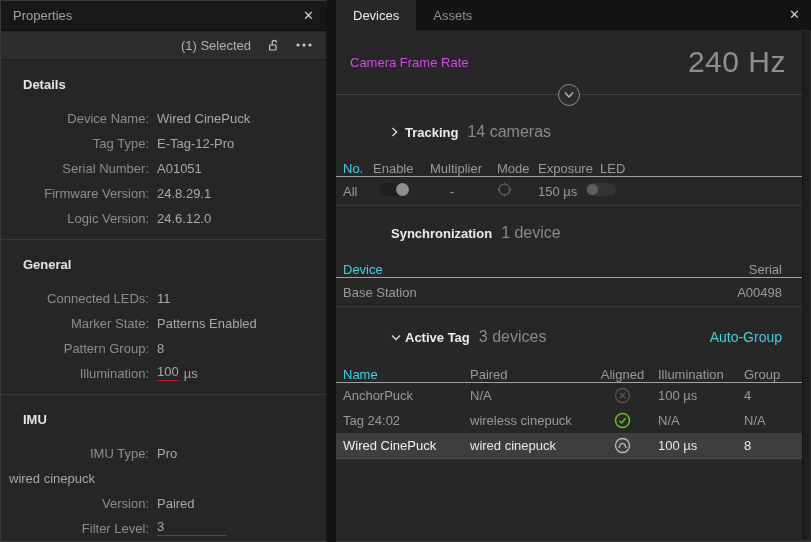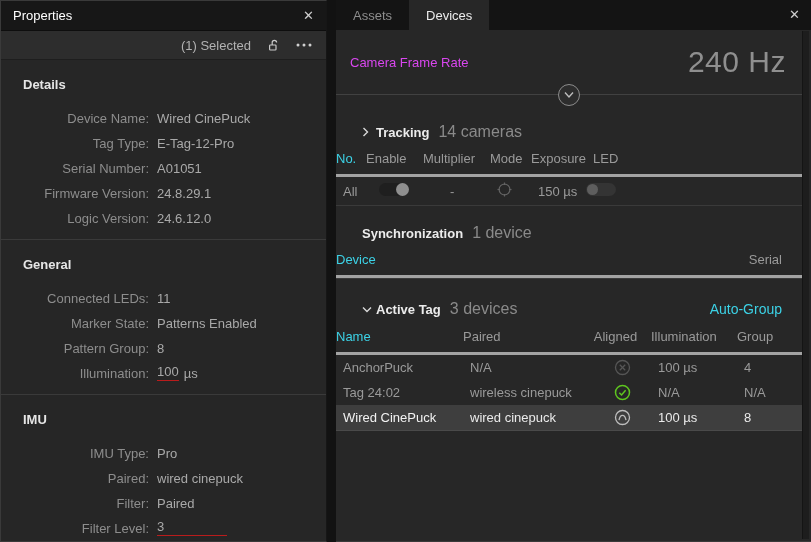--- a/index.html
+++ b/index.html
@@ -13,21 +13,21 @@
 
   
   .left-panel {
     width:327px; height:542px; display:flex; flex-direction:column;
     background:#262626; border:1px solid #3a3a3a; border-right:1px solid #161616;
   }
   .lp-titlebar {
     height:30px; flex:0 0 30px; background:#171717; display:flex; align-items:center;
     justify-content:space-between; padding:0 12px; border-bottom:1px solid #0e0e0e;
   }
-  .lp-title { color:#ffffff; font-size:13px; }
+  .lp-title { color:#a3a3a3; font-size:13px; }
   .close-btn { color:#cfcfcf; font-size:13px; font-weight:bold; cursor:default; line-height:1; }
   .lp-toolbar {
     height:29px; flex:0 0 29px; background:#2d2d2d; border-bottom:1px solid #1e1e1e;
     display:flex; align-items:center; justify-content:flex-end; gap:16px; padding:0 14px;
   }
   .lp-selected { color:#b2b2b2; }
   .icon-btn { display:inline-flex; align-items:center; }
   .lp-body { flex:1; overflow:hidden; }
   .section-header { padding:17px 0 9px 22px; color:#e6e6e6; font-weight:bold; }
   .prop-row { display:flex; align-items:flex-end; height:25px; }
@@ -65,28 +65,28 @@
   }
   .framerate-label { color:#d946ef; }
   .framerate-value { color:#8f8f8f; font-size:30px; letter-spacing:0.5px; }
   .divider-collapse { position:relative; border-top:1px solid #414141; height:0; }
   .collapse-btn {
     position:absolute; left:50%; top:-11px; margin-left:-11px; width:22px; height:22px;
     border-radius:50%; background:#2d2d2d; border:1px solid #8c8c8c;
     display:flex; align-items:center; justify-content:center;
   }
 
-  .sec-title-row { display:flex; align-items:center; padding-left:26px; height:22px; }
+  .sec-title-row { display:flex; align-items:center; padding-left:26px; height:22px;margin-left:29px; }
   .sec-chevron { display:inline-flex; width:14px; }
   .sec-title { color:#ececec; font-weight:bold; }
   .sec-count { color:#8a8a8a; font-size:16px; margin-left:9px; }
   .sec-action { margin-left:auto; margin-right:20px; font-size:14px; }
   .cyan { color:#3cd2e6; }
 
-  .tbl-header { display:flex; align-items:flex-start; height:26px; border-bottom:3px solid #a3a3a3; color:#9a9a9a; }
+  .tbl-header { display:flex; align-items:flex-end; height:26px; border-bottom:1px solid #a3a3a3; color:#9a9a9a; padding-left:7px; }
   .tbl-row { display:flex; align-items:center; height:25px; color:#9a9a9a; padding-left:7px; }
   .tbl-row.tall { height:28px; }
   .row-sep { border-top:1px solid #3a3a3a; }
 
   
   .c-no{flex:0 0 30px;} .c-enable{flex:0 0 57px;} .c-mult{flex:0 0 67px;}
   .c-mode{flex:0 0 41px;} .c-exp{flex:0 0 62px;} .c-led{flex:0 0 50px;}
   .mult-val { padding-left:20px; }
 
   
@@ -183,43 +183,42 @@
       </div>
 
       <div class="section-sep"></div>
 
       <div class="section-header">IMU</div>
       <div class="prop-row">
         <span class="prop-label">IMU Type:</span>
         <span class="prop-value">Pro</span>
       </div>
       <div class="prop-row">
-        <span class="prop-label">Paired:</span>
         <span class="prop-value">wired cinepuck</span>
       </div>
       <div class="prop-row">
-        <span class="prop-label">Filter:</span>
+        <span class="prop-label">Version:</span>
         <span class="prop-value">Paired</span>
       </div>
       <div class="prop-row">
         <span class="prop-label">Filter Level:</span>
         <span class="prop-value underlined wide-underline">3</span>
       </div>
     </div>
   </div>
 
   <div class="panel-gap"></div>
 
   <div class="right-panel">
     <div class="rp-tabbar">
+      <div class="tab active">
+        <span>Devices</span>
+      </div>
       <div class="tab">
         <span>Assets</span>
-      </div>
-      <div class="tab active">
-        <span>Devices</span>
       </div>
       <span class="close-btn rp-close">✕</span>
     </div>
 
     <div class="rp-body">
       <div class="framerate-row">
         <span class="framerate-label">Camera Frame Rate</span>
         <span class="framerate-value">240 Hz</span>
       </div>
 
@@ -274,20 +273,24 @@
       <div class="row-sep"></div>
 
       <div class="sec-title-row" style="margin-top:16px;">
         <span class="sec-title">Synchronization</span>
         <span class="sec-count">1 device</span>
       </div>
       <div class="tbl-header sync-header" style="margin-top:8px;">
         <span class="c-device cyan">Device</span>
         <span class="c-serial">Serial</span>
       </div>
+      <div class="tbl-row tall sync-row">
+        <span class="c-device">Base Station</span>
+        <span class="c-serial">A00498</span>
+      </div>
       <div class="row-sep"></div>
 
       <div class="sec-title-row" style="margin-top:19px;">
         <span class="sec-chevron">
           <svg width="10" height="7" viewBox="0 0 10 7">
               <polyline points="1,1.5 5,5.5 9,1.5" fill="none" stroke="#d8d8d8" stroke-width="1.4"></polyline>
             </svg>
         </span>
         <span class="sec-title">Active Tag</span>
         <span class="sec-count">3 devices</span>

